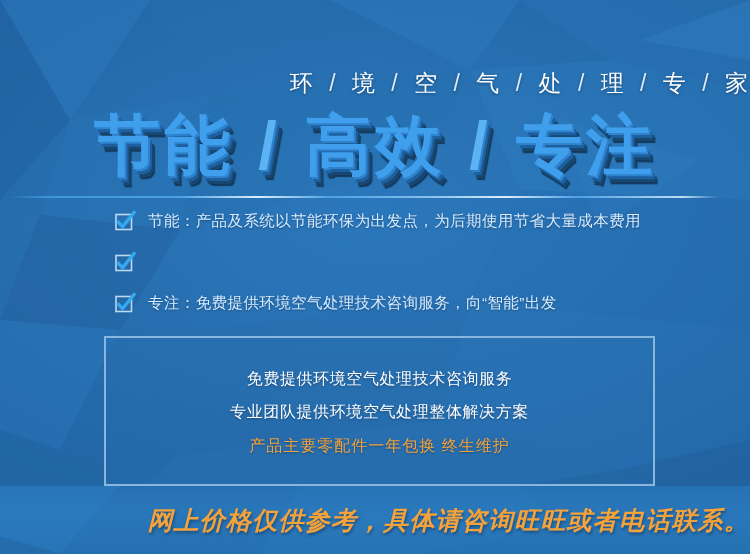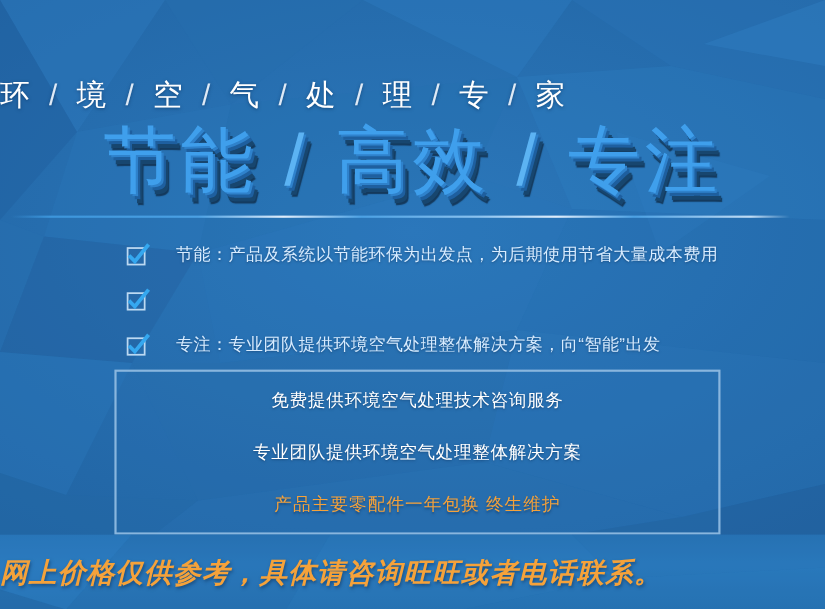--- a/index.html
+++ b/index.html
@@ -21,37 +21,37 @@
   }
 
   
   .facets{ position:absolute; inset:0; width:750px; height:554px; }
 
   
   .eyebrow{
     position:absolute;
     left:0; right:0;
     top:68px;
-    text-align:left;
+    text-align:right;
     color:#ffffff;
-    font-size:27px;
+    font-size:23px;
     letter-spacing:2px;
     text-shadow:0 1px 3px rgba(10,40,80,.55);
     white-space:nowrap;
   }
   .eyebrow .sep{ color:#dfeaf6; padding:0 6px; font-weight:300; }
 
   
   .headline{
     position:absolute;
     left:0; right:0;
     top:112px;
     text-align:center;
     font-size:66px;
-    font-weight:normal;
+    font-weight:bold;
     letter-spacing:4px;
     color:#3f9fec;
     white-space:nowrap;
     line-height:1.02;
     text-shadow:
       2px 2px 0 #2f82cc,
       4px 5px 0 #1e5f9f,
       6px 8px 0 #17466f,
       7px 10px 1px #14395c;
   }
@@ -79,23 +79,22 @@
 
   
   .bullets{
     position:absolute;
     left:88px;
     top:211px;
     width:600px;
   }
   .bullet{
     display:flex;
-    align-items:center;
     height:41px;
-    gap:26px;
+    gap:14px;
     padding-left:27px;
   }
   .bullet .box-ico{
     flex:0 0 auto;
     width:19px; height:19px;
     position:relative;
     margin-top:1px;
   }
   .bullet .box-ico svg{ display:block; overflow:visible; }
   .bullet .txt{
@@ -112,42 +111,42 @@
     left:104px;
     top:336px;
     width:551px;
     height:150px;
     border:2px solid #89b6de;
     background:rgba(42,118,182,.18);
     display:flex;
     flex-direction:column;
     align-items:center;
     justify-content:center;
-    gap:16px;
+    gap:2px;
     padding-top:2px;
   }
   .promise .pline{
     font-size:16px;
     letter-spacing:.6px;
     white-space:nowrap;
     line-height:1.95;
     text-shadow:0 1px 2px rgba(12,45,85,.55);
   }
   .promise .pline.w{ color:#ffffff; }
   .promise .pline.o{ color:#f5a23a; font-weight:normal; letter-spacing:1px; }
 
   
   .bottom{
     position:absolute;
     left:0; right:0;
     bottom:0;
     height:68px;
     display:flex;
     align-items:center;
-    justify-content:flex-start;
+    justify-content:flex-end;
     background:linear-gradient(180deg,#2671b3 0%,#2a79bd 40%,#2570b0 100%);
     overflow:hidden;
   }
   .bottom .bfacets{ position:absolute; inset:0; }
   .bottom .btxt{
     position:relative;
     color:#f5a23a;
     font-size:25px;
     font-weight:bold;
     font-style:italic;
@@ -233,21 +232,21 @@
       </span>
     </div>
 
     <div class="bullet">
       <span class="box-ico">
         <svg width="19" height="19" viewBox="0 0 19 19">
           <rect x="1" y="2.5" width="15.5" height="15" fill="none" stroke="#bcd9f2" stroke-width="1.6"></rect>
           <path d="M3.5 10.5 L7.6 14.6 L19 0.6" fill="none" stroke="#35a8f0" stroke-width="3.4" stroke-linecap="square"></path>
         </svg>
       </span>
-      <span class="txt">专注：专业团队提供环境空气处理整体解决方案，向“智能”出发</span>
+      <span class="txt">专注：免费提供环境空气处理技术咨询服务，向“智能”出发</span>
     </div>
 
   </div>
 
   <div class="promise">
     <div class="pline w">免费提供环境空气处理技术咨询服务</div>
     <div class="pline w">专业团队提供环境空气处理整体解决方案</div>
     <div class="pline o">产品主要零配件一年包换  终生维护</div>
   </div>
 

